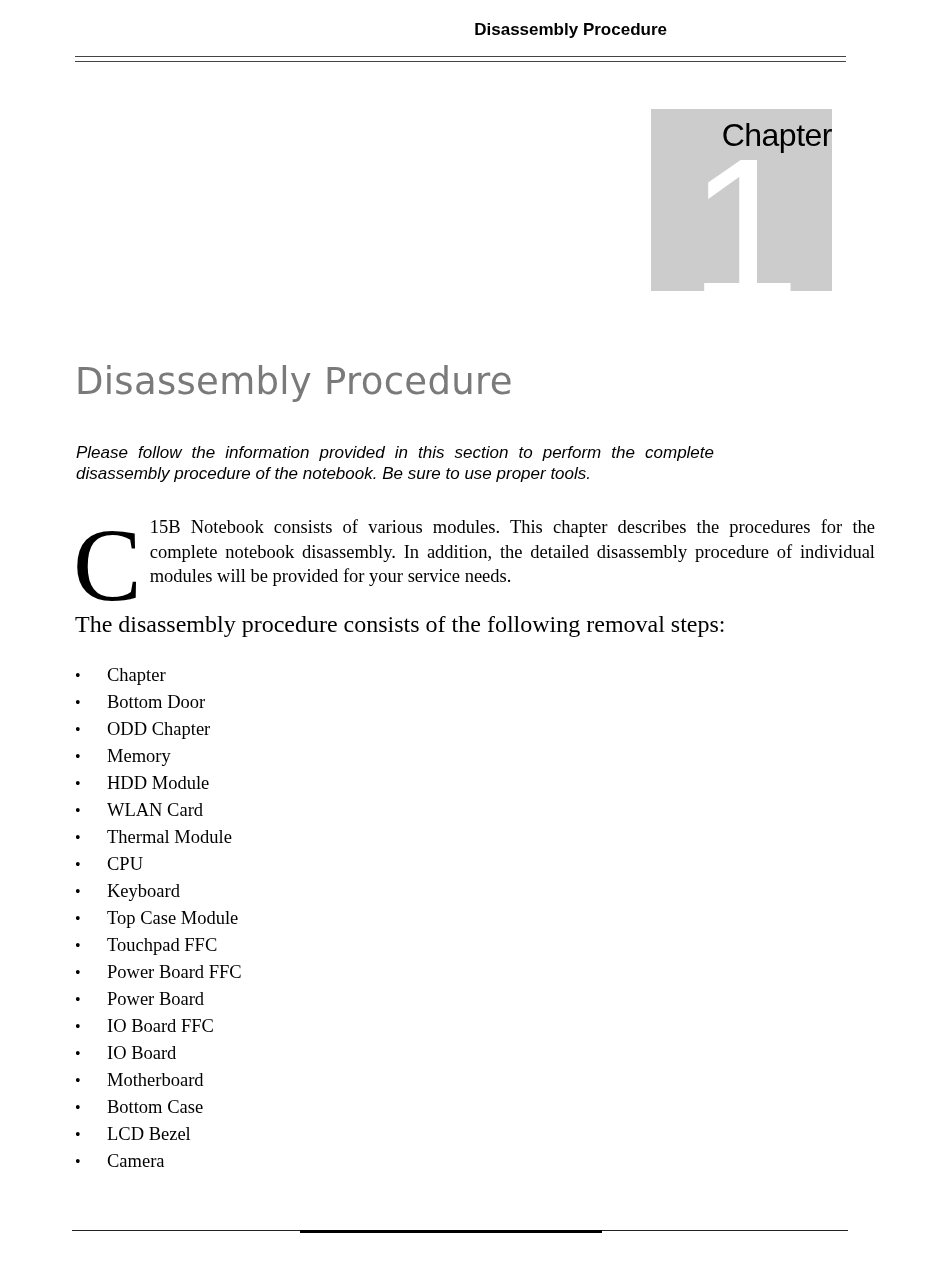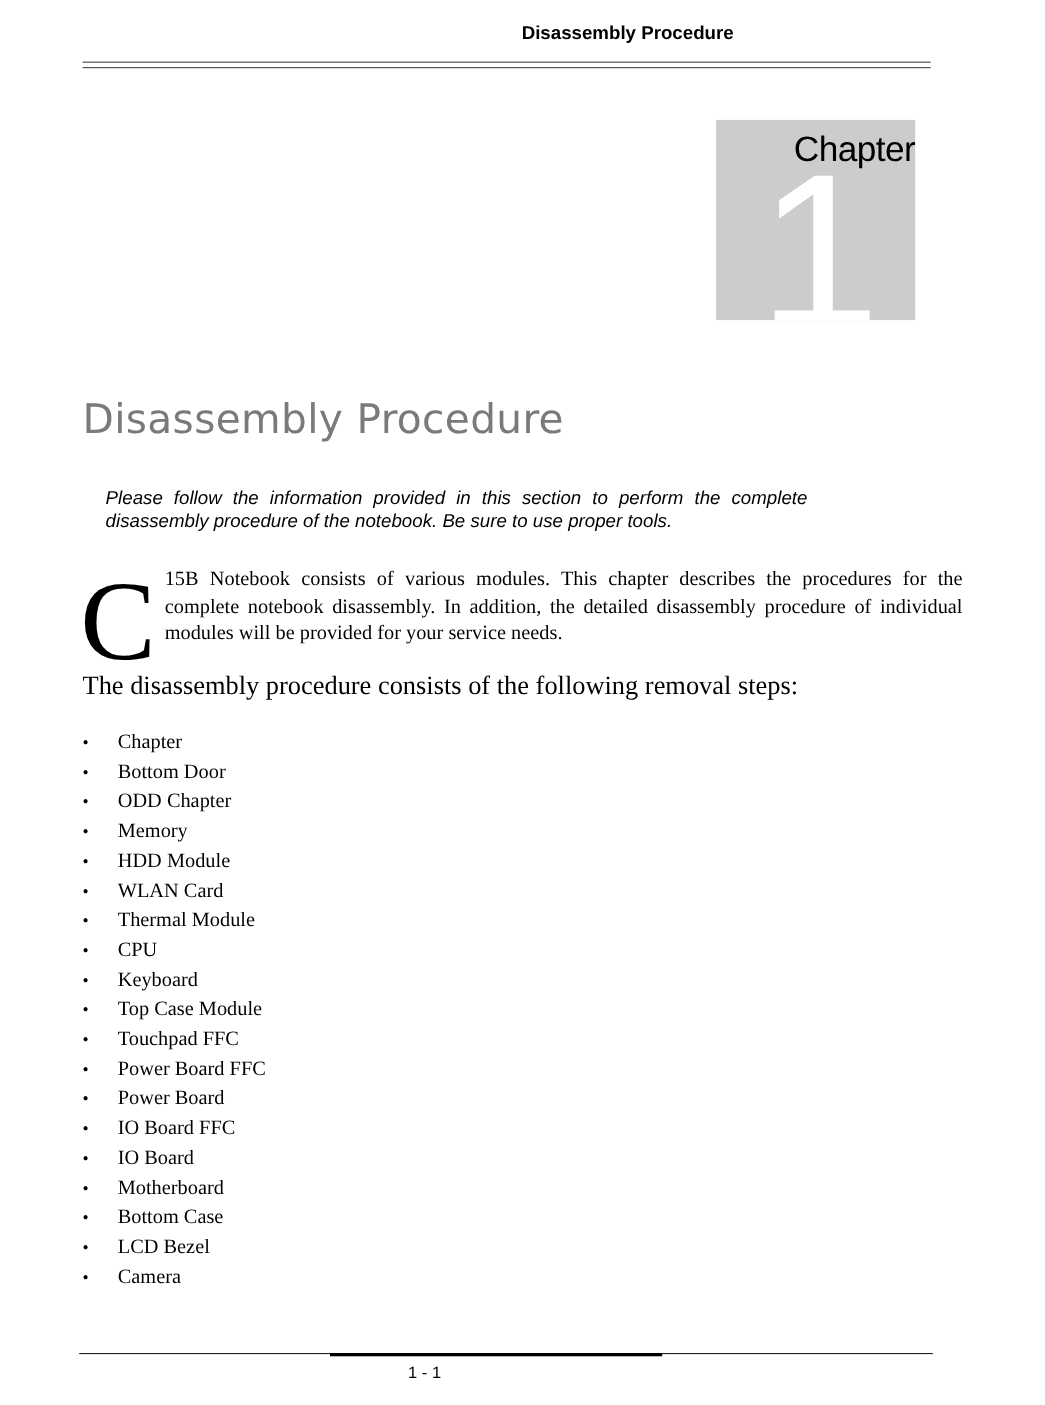--- a/index.html
+++ b/index.html
@@ -27,21 +27,21 @@
   }
 
   .title {
     position: absolute; left: 75px; top: 360px;
     font-family: "DejaVu Sans", sans-serif; font-size: 37px; color: #7a7a7a; letter-spacing: 0.3px;
   }
 
   .intro {
     position: absolute; left: 76px; top: 442px; width: 638px;
     font-family: "Liberation Sans", sans-serif; font-style: italic; font-size: 17px; line-height: 21px;
-    text-align: justify; text-align-last: left; margin-left: 20px;
+    text-align: justify; text-align-last: left;
   }
 
   .body-para {
     position: absolute; left: 75px; top: 515px; width: 800px;
     font-family: "Liberation Serif", serif; font-size: 18.5px; line-height: 24.5px; text-align: justify;
   }
   .dropcap {
     float: left; font-family: "Liberation Serif", serif; font-size: 103px; line-height: 80px;
     margin: 10px 8px 0 -2px; height: 84px;
   }
@@ -104,14 +104,13 @@
     <li><span class="bullet">•</span><span>IO Board FFC</span></li>
     <li><span class="bullet">•</span><span>IO Board</span></li>
     <li><span class="bullet">•</span><span>Motherboard</span></li>
     <li><span class="bullet">•</span><span>Bottom Case</span></li>
     <li><span class="bullet">•</span><span>LCD Bezel</span></li>
     <li><span class="bullet">•</span><span>Camera</span></li>
   </ul>
 
   <div class="foot-rule-thin"></div>
   <div class="foot-rule-thick"></div>
-  <div class="page-num">1 - 1</div>
 </div>
 
 </body></html>

